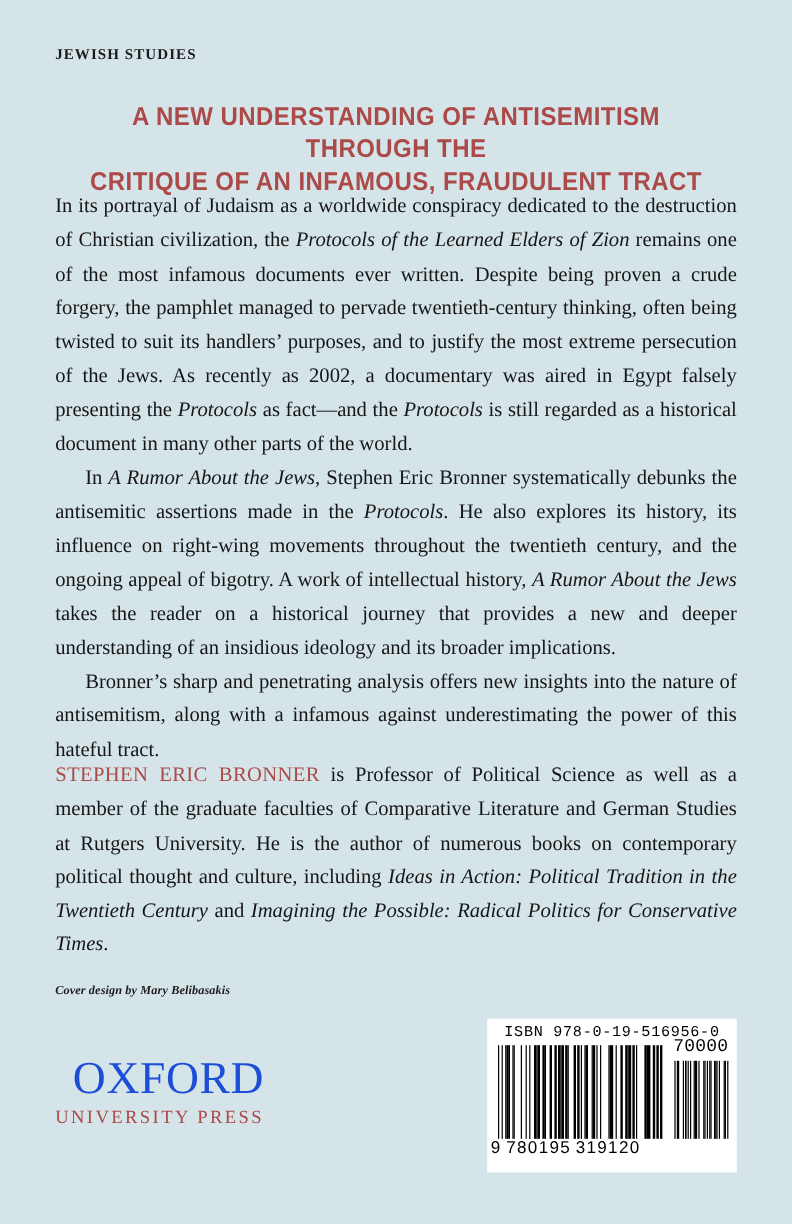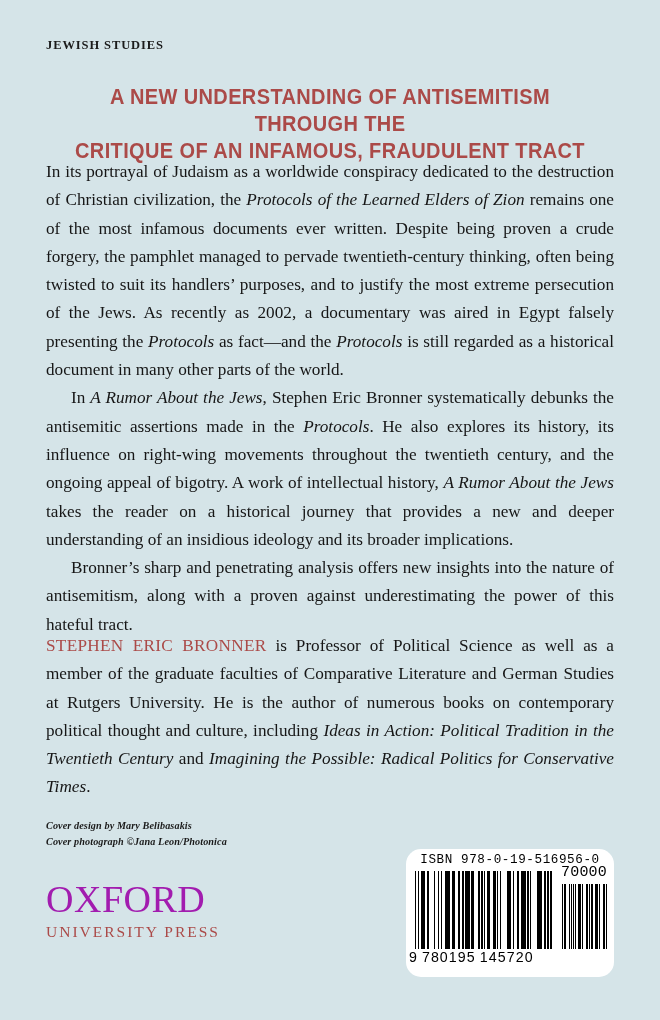--- a/index.html
+++ b/index.html
@@ -107,26 +107,27 @@
   }
   .credits div { white-space: nowrap; }
 
   
   .logo {
     position: absolute;
     left: 46px;
     top: 880px;
   }
   .logo-oxford {
-    color: #a21caf;
+    color: #1d4ed8;
     font-family: "Liberation Serif", serif;
     font-size: 38px;
     line-height: 38px;
     letter-spacing: 0.5px;
     font-weight: normal;
+    text-align: right;
   }
   .logo-up {
     color: #ab4a48;
     font-family: "Liberation Serif", serif;
     font-size: 15.5px;
     line-height: 22px;
     letter-spacing: 2.0px;
     margin-top: 3px;
   }
   .logo-url {
@@ -138,21 +139,20 @@
   }
 
   
   .barcode-panel {
     position: absolute;
     left: 406px;
     top: 849px;
     width: 208px;
     height: 128px;
     background: #ffffff;
-    border-radius: 15px;
   }
   .isbn-text {
     position: absolute;
     left: 0;
     top: 4px;
     width: 208px;
     text-align: center;
     font-family: "Liberation Mono", "DejaVu Sans Mono", monospace;
     font-size: 12.6px;
     letter-spacing: 0.6px;
@@ -209,30 +209,29 @@
   <div class="series-line">JEWISH STUDIES</div>
 
   <div class="headline">
     <div>A NEW UNDERSTANDING OF ANTISEMITISM THROUGH THE</div>
     <div>CRITIQUE OF AN INFAMOUS, FRAUDULENT TRACT</div>
   </div>
 
   <div class="blurb">
     <p><span>In its portrayal of Judaism as a worldwide conspiracy dedicated to the destruction of Christian civilization, the </span><i>Protocols of the Learned Elders of Zion</i><span> remains one of the most infamous documents ever written. Despite being proven a crude forgery, the pamphlet managed to pervade twentieth-century thinking, often being twisted to suit its handlers’ purposes, and to justify the most extreme persecution of the Jews. As recently as 2002, a documentary was aired in Egypt falsely presenting the </span><i>Protocols</i><span> as fact—and the </span><i>Protocols</i><span> is still regarded as a historical document in many other parts of the world.</span></p>
     <p><span>In </span><i>A Rumor About the Jews</i><span>, Stephen Eric Bronner systematically debunks the antisemitic assertions made in the </span><i>Protocols</i><span>. He also explores its history, its influence on right-wing movements throughout the twentieth century, and the ongoing appeal of bigotry. A work of intellectual history, </span><i>A Rumor About the Jews</i><span> takes the reader on a historical journey that provides a new and deeper understanding of an insidious ideology and its broader implications.</span></p>
-    <p>Bronner’s sharp and penetrating analysis offers new insights into the nature of antisemitism, along with a proven against underestimating the power of this hateful tract.</p>
+    <p>Bronner’s sharp and penetrating analysis offers new insights into the nature of antisemitism, along with a infamous against underestimating the power of this hateful tract.</p>
   </div>
 
   <div class="bio">
     <p><span class="author-name">STEPHEN ERIC BRONNER</span><span> is Professor of Political Science as well as a member of the graduate faculties of Comparative Literature and German Studies at Rutgers University. He is the author of numerous books on contemporary political thought and culture, including </span><i>Ideas in Action: Political Tradition in the Twentieth Century</i><span> and </span><i>Imagining the Possible: Radical Politics for Conservative Times</i><span>.</span></p>
   </div>
 
   <div class="credits">
     <div>Cover design by Mary Belibasakis</div>
-    <div>Cover photograph ©Jana Leon/Photonica</div>
   </div>
 
   <div class="logo">
     <div class="logo-oxford">OXFORD</div>
     <div class="logo-up">UNIVERSITY PRESS</div>
   </div>
 
   <div class="barcode-panel">
     <div class="isbn-text">ISBN 978-0-19-516956-0</div>
     <div class="addon-digits">70000</div>
@@ -376,16 +375,16 @@
         <div style="width: 0.958333px; height: 100%; background: transparent;"></div>
         <div style="width: 0.958333px; height: 100%; background: rgb(0, 0, 0);"></div>
         <div style="width: 0.958333px; height: 100%; background: transparent;"></div>
         <div style="width: 0.958333px; height: 100%; background: transparent;"></div>
         <div style="width: 0.958333px; height: 100%; background: transparent;"></div>
         <div style="width: 0.958333px; height: 100%; background: rgb(0, 0, 0);"></div>
         <div style="width: 0.958333px; height: 100%; background: rgb(0, 0, 0);"></div>
         <div style="width: 0.958333px; height: 100%; background: transparent;"></div>
         <div style="width: 0.958333px; height: 100%; background: rgb(0, 0, 0);"></div>
       </div>
-    <div class="ean-digits"><span class="d-lead">9</span><span class="d-sep">780195</span>&nbsp;<span class="d-sep">145720</span></div>
+    <div class="ean-digits"><span class="d-lead">9</span><span class="d-sep">780195</span>&nbsp;<span class="d-sep">319120</span></div>
   </div>
 
 </div>
 
 </body></html>

